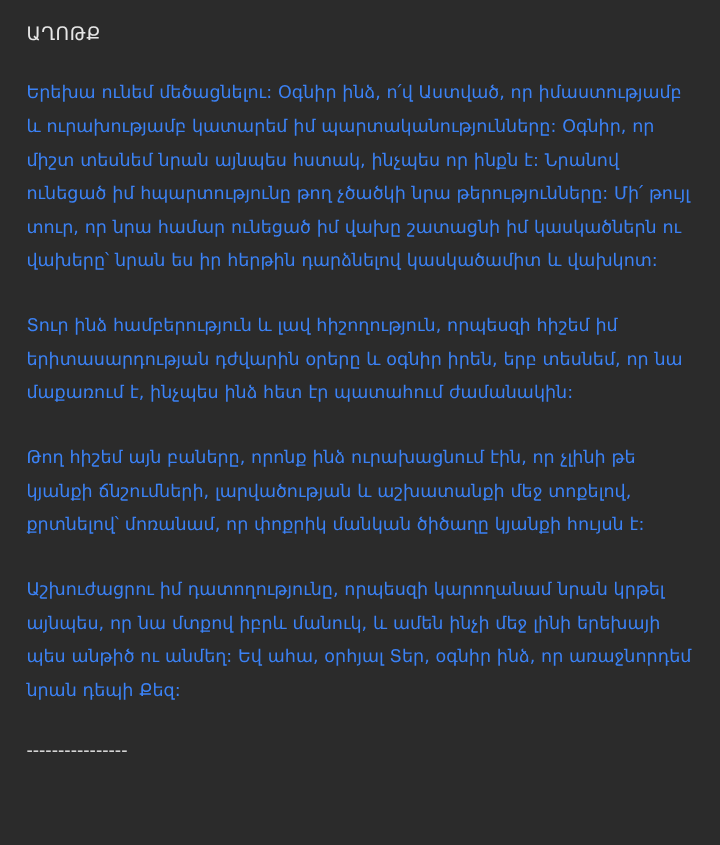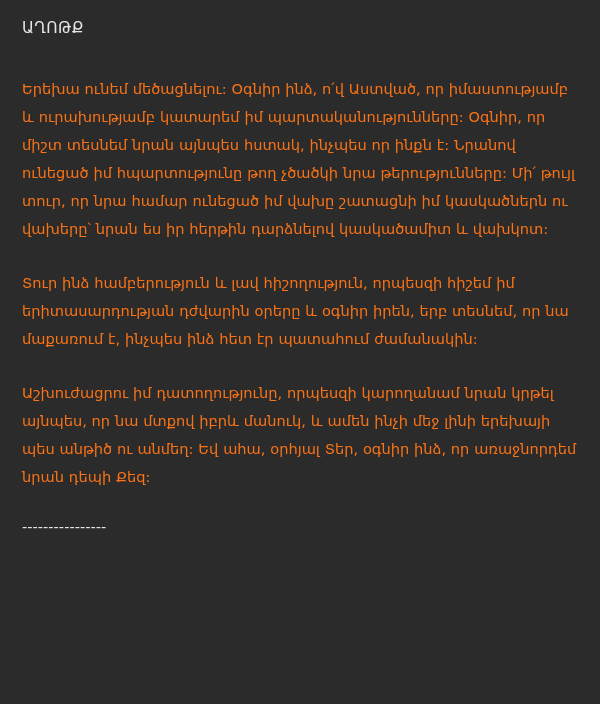--- a/index.html
+++ b/index.html
@@ -19,27 +19,27 @@
     width: 600px;
     height: 704px;
     padding: 18px 22px 0 22px;
     background: #2b2b2b;
   }
   .doc-title {
     font-size: 15.5px;
     font-weight: 400;
     color: #e6e6e6;
     letter-spacing: 0.4px;
-    margin: 0 0 37px 0;
+    margin: 0 0 26px 0;
     line-height: 1.3;
   }
   .para {
     font-size: 14.6px;
     line-height: 28px;
-    color: #f97316;
+    color: #3b82f6;
     margin: 0 0 26px 0;
     text-align: left;
     word-spacing: 0.2px;
   }
   .para:last-of-type {
   }
   .divider {
     font-size: 14.6px;
     line-height: 20px;
     color: #e4e4e4;
@@ -52,18 +52,19 @@
 <body>
 
 <div class="page">
 
   <h1 class="doc-title">ԱՂՈԹՔ</h1>
 
   <p class="para">Երեխա ունեմ մեծացնելու: Օգնիր ինձ, ո՛վ Աստված, որ իմաստությամբ և ուրախությամբ կատարեմ իմ պարտականությունները: Օգնիր, որ միշտ տեսնեմ նրան այնպես հստակ, ինչպես որ ինքն է: Նրանով ունեցած իմ հպարտությունը թող չծածկի նրա թերությունները: Մի՛ թույլ տուր, որ նրա համար ունեցած իմ վախը շատացնի իմ կասկածներն ու վախերը՝ նրան ես իր հերթին դարձնելով կասկածամիտ և վախկոտ:</p>
 
   <p class="para">Տուր ինձ համբերություն և լավ հիշողություն, որպեսզի հիշեմ իմ երիտասարդության դժվարին օրերը և օգնիր իրեն, երբ տեսնեմ, որ նա մաքառում է, ինչպես ինձ հետ էր պատահում ժամանակին:</p>
 
+  <p class="para">Թող հիշեմ այն բաները, որոնք ինձ ուրախացնում էին, որ չլինի թե կյանքի ճնշումների, լարվածության և աշխատանքի մեջ տոքելով, քրտնելով՝ մոռանամ, որ փոքրիկ մանկան ծիծաղը կյանքի հույսն է:</p>
 
   <p class="para">Աշխուժացրու իմ դատողությունը, որպեսզի կարողանամ նրան կրթել այնպես, որ նա մտքով իբրև մանուկ, և ամեն ինչի մեջ լինի երեխայի պես անթիծ ու անմեղ: Եվ ահա, օրհյալ Տեր, օգնիր ինձ, որ առաջնորդեմ նրան դեպի Քեզ:</p>
 
   <div class="divider">----------------</div>
 
 </div>
 
 </body></html>

